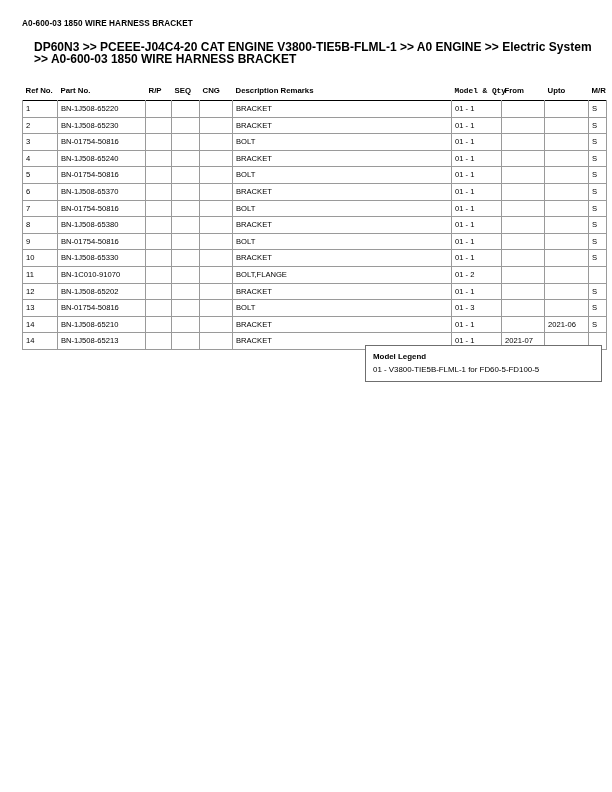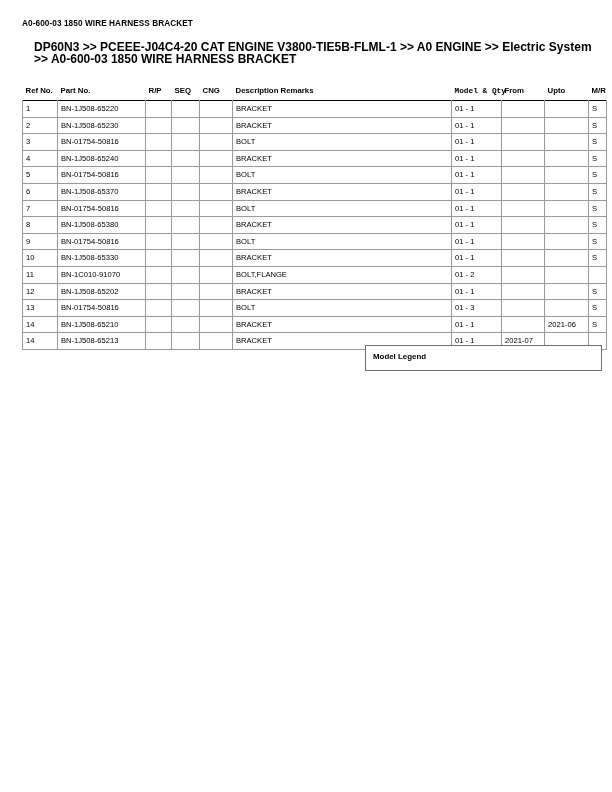--- a/index.html
+++ b/index.html
@@ -355,15 +355,16 @@
             <td>2021-07</td>
             <td></td>
             <td></td>
           </tr>
         </tbody>
     </table>
   </div>
 
   <div class="model-legend">
     <div class="legend-title">Model Legend</div>
+    <div class="legend-entry">01 - V3800-TIE5B-FLML-1 for FD60-5-FD100-5</div>
   </div>
 
 </div>
 
 </body></html>

